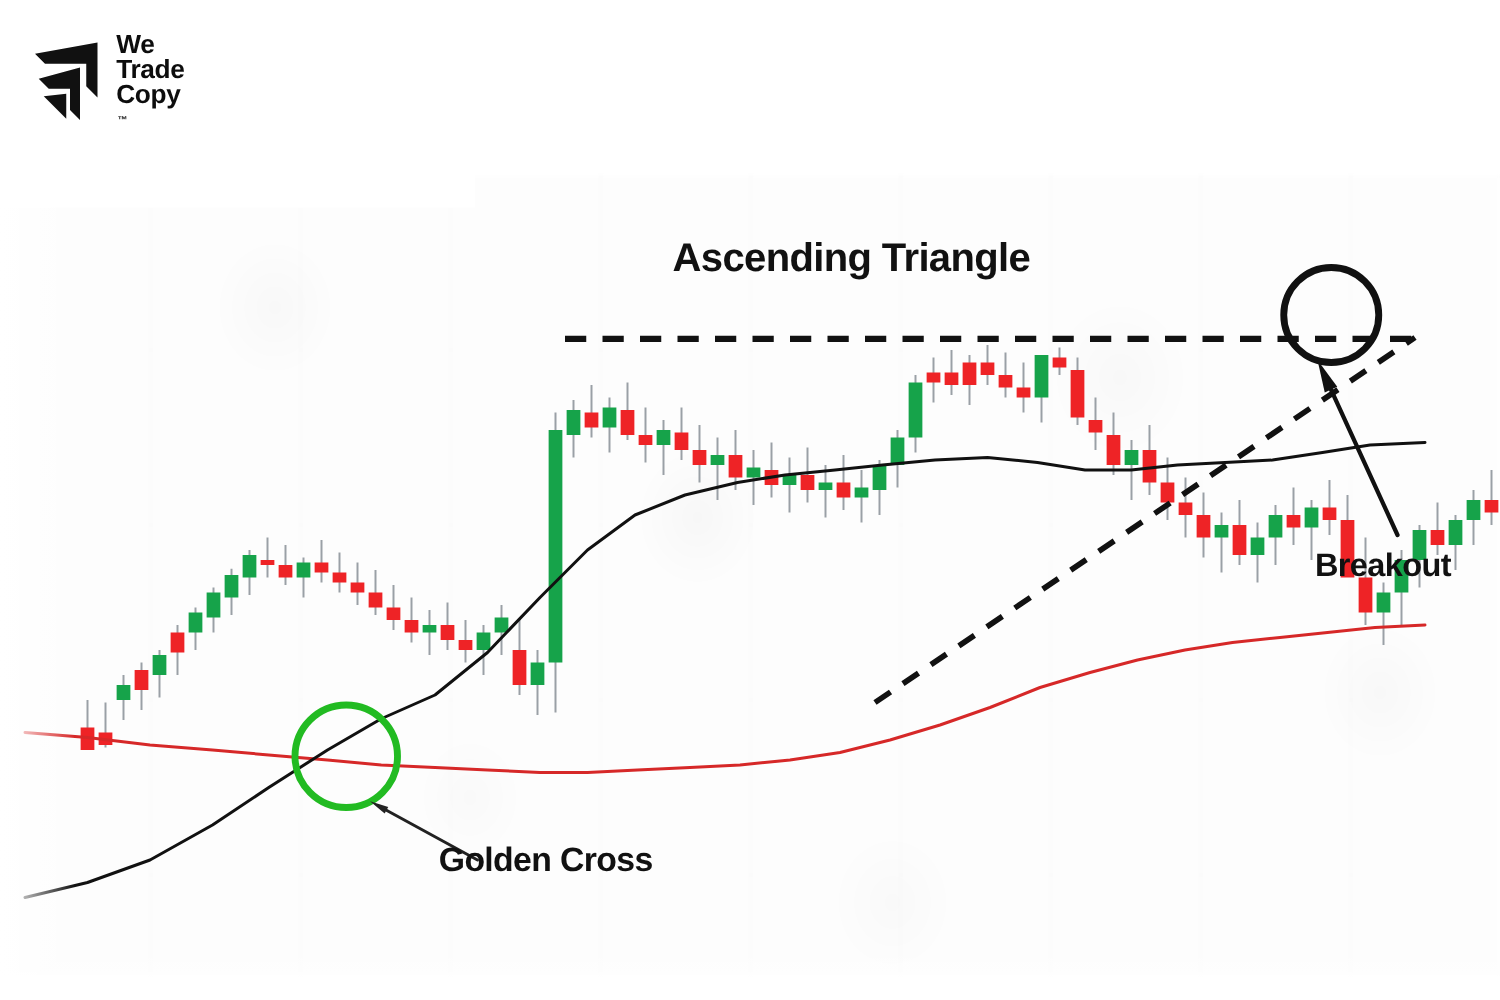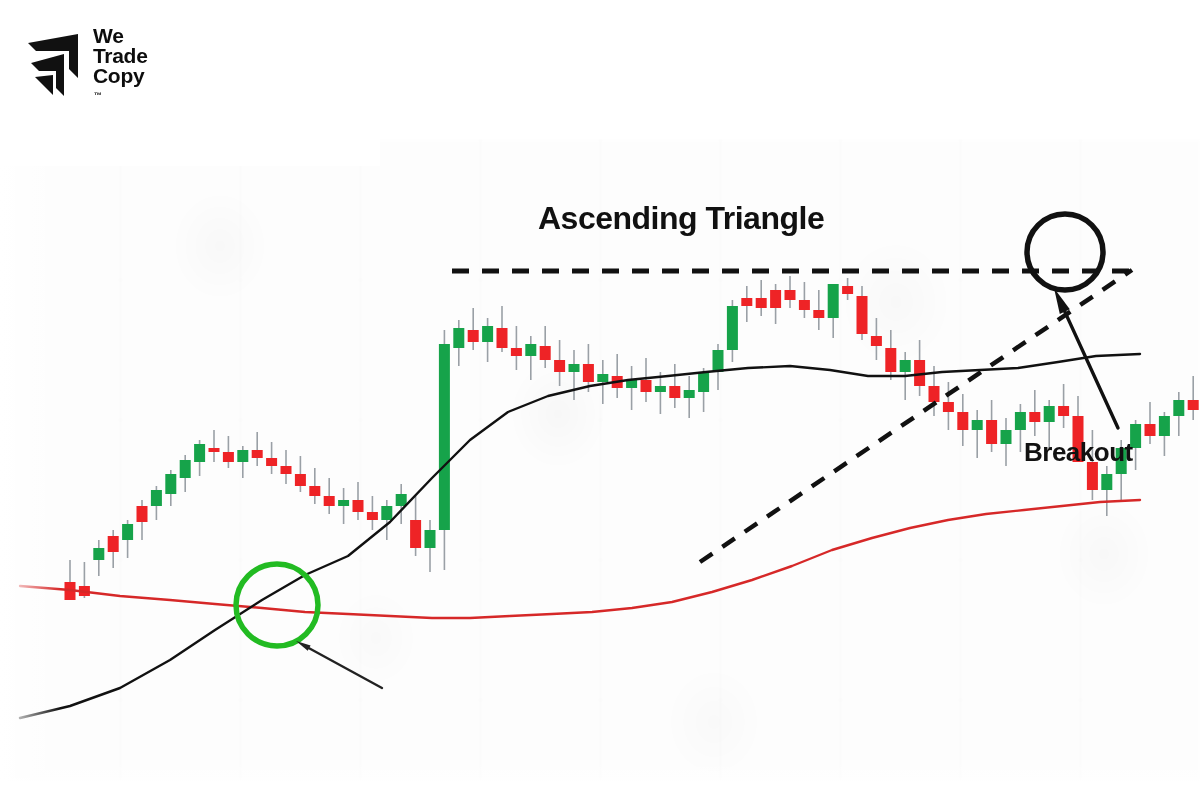--- a/index.html
+++ b/index.html
@@ -54,22 +54,22 @@
   .logo-tm{
     font-size:8px;font-weight:700;vertical-align:super;margin-left:1px;
   }
   .chart-svg{position:absolute;left:0;top:0;width:1200px;height:800px;z-index:3;}
   .anno-label{
     position:absolute;z-index:7;
     font-family:"Liberation Sans", sans-serif;
     font-weight:700;color:#111111;
     letter-spacing:-.5px;white-space:nowrap;
   }
-  #lbl-triangle{left:538px;top:200px;font-size:32px;}
-  #lbl-breakout{left:1024px;top:437px;font-size:26px;}
+  #lbl-triangle{left:538px;top:188px;font-size:32px;}
+  #lbl-breakout{left:1052px;top:437px;font-size:26px;}
   #lbl-golden{left:351px;top:673px;font-size:27px;}
   .edge-fade-l{position:absolute;left:0;top:140px;width:60px;height:660px;
     background:linear-gradient(90deg,#ffffff,rgba(255,255,255,0));z-index:4;}
   .edge-fade-b{position:absolute;left:0;bottom:0;width:1200px;height:40px;
     background:linear-gradient(0deg,#ffffff,rgba(255,255,255,0));z-index:4;}
 </style>
 </head>
 <body>
 
 <div id="stage">
@@ -320,20 +320,21 @@
       <line id="arrow-breakout-line" stroke="#111111" stroke-width="3.4" stroke-linecap="round" x1="1118" y1="428" x2="1064.8097537669626" y2="311.6463363652308"></line>
       <polygon id="arrow-breakout-head" fill="#111111" points="1054,288 1069.8118633826844,309.3596576837579 1059.8076441512408,313.9330150467037"></polygon>
     </g>
   </svg>
 
   <div class="edge-fade-l"></div>
   <div class="edge-fade-b"></div>
 
   <div class="anno-label" id="lbl-triangle">Ascending Triangle</div>
   <div class="anno-label" id="lbl-breakout">Breakout</div>
+  <div class="anno-label" id="lbl-golden">Golden Cross</div>
 
   <div class="logo-plate"></div>
   <div class="logo-wrap">
     <svg class="logo-mark" viewBox="0 0 54 68">
       <path d="M52 2 L52 46 L43 37 L43 19 L10 19 L2 11 Z" fill="#111111"></path>
       <path d="M40 24 L40 66 L31 57 L31 41 L14 41 L6 33 L40 33 Z" fill="#111111" opacity="0"></path>
       <path d="M38 22 L38 64 L30 56 L30 39 L13 39 L5 31 Z" fill="#111111"></path>
       <path d="M27 43 L27 63 L9 45 Z" fill="#111111"></path>
     </svg>
     <div class="logo-text">

